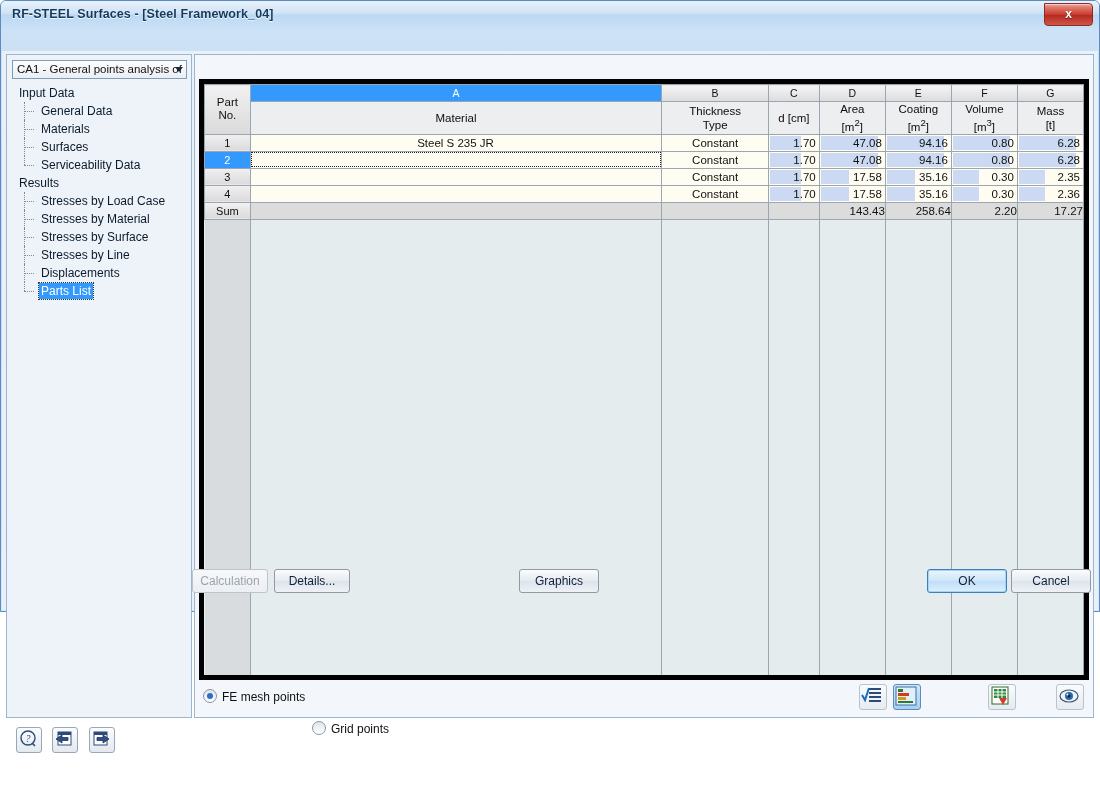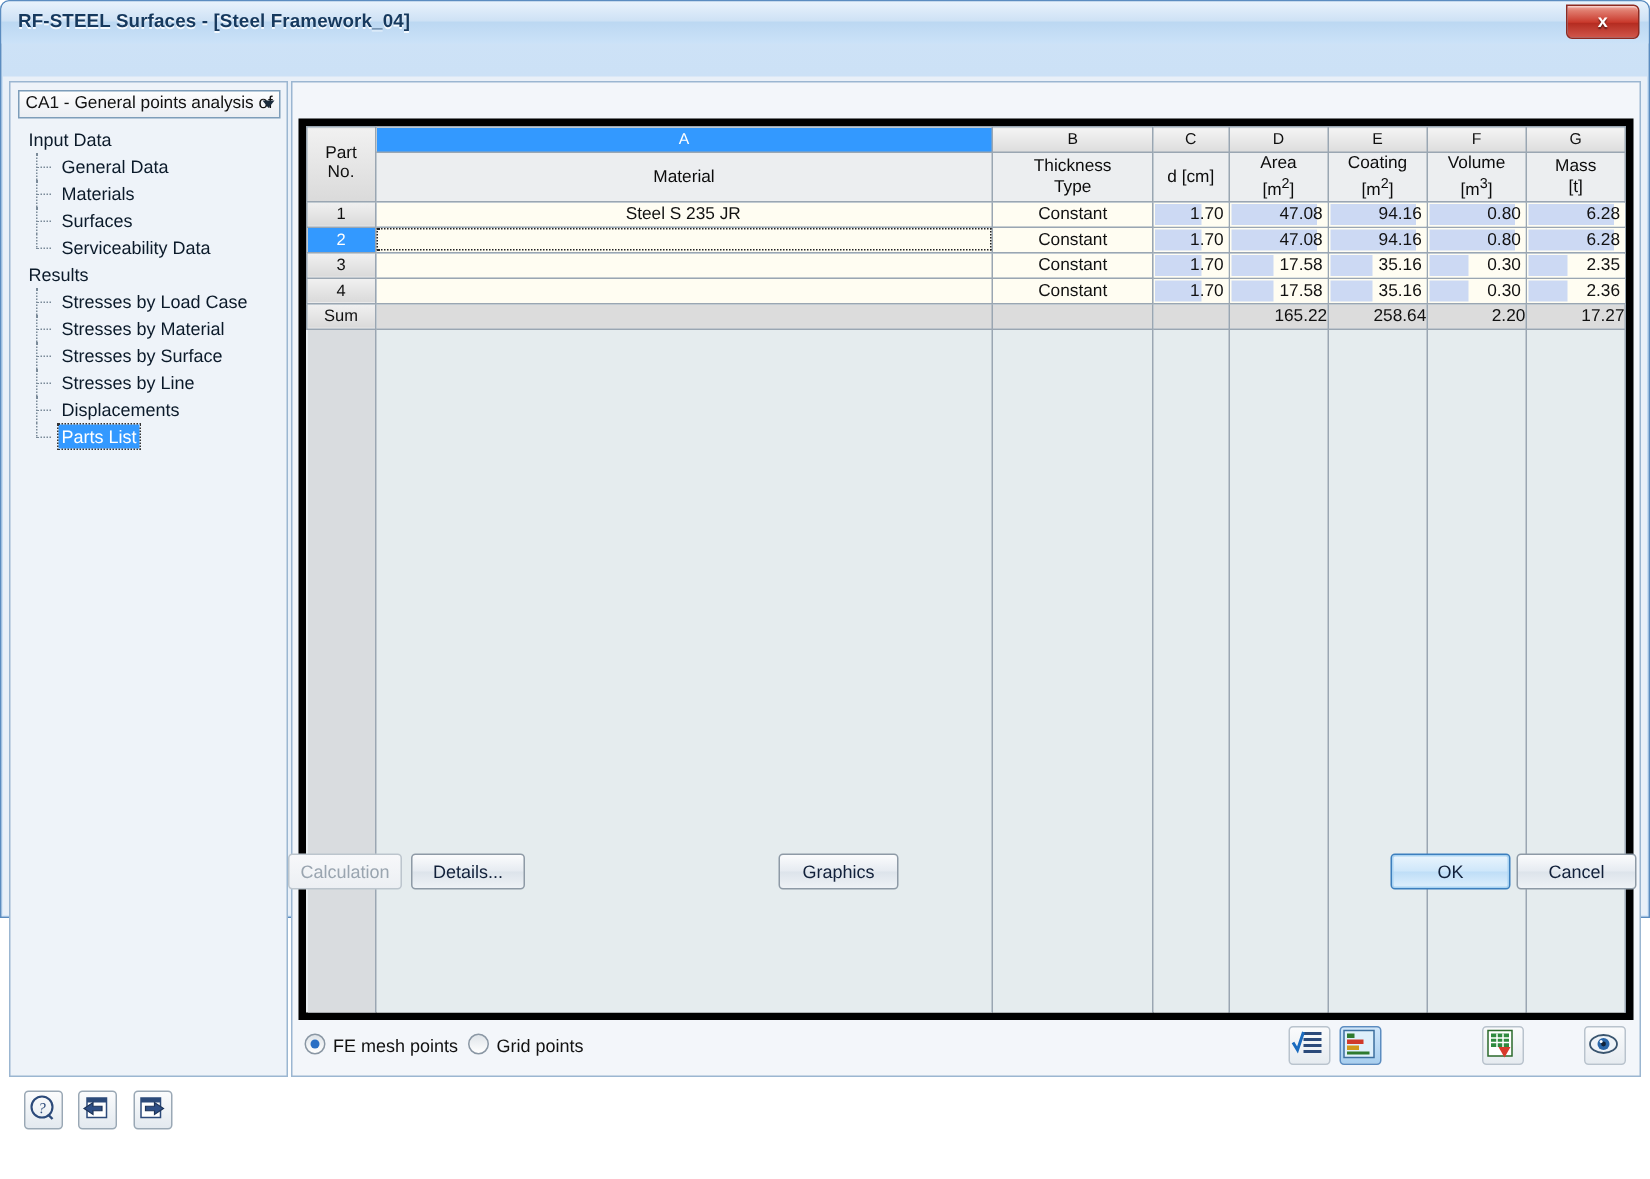--- a/index.html
+++ b/index.html
@@ -422,21 +422,21 @@
             <td class="data num"><span class="bar" style="width:44%"></span><span class="v">35.16</span></td>
             <td class="data num"><span class="bar" style="width:40%"></span><span class="v">0.30</span></td>
             <td class="data num"><span class="bar" style="width:40%"></span><span class="v">2.36</span></td>
           </tr>
 
           <tr>
             <td class="rowhdr">Sum</td>
             <td class="sum blank"></td>
             <td class="sum blank"></td>
             <td class="sum blank"></td>
-            <td class="sum">165.22</td>
+            <td class="sum">143.43</td>
             <td class="sum">258.64</td>
             <td class="sum">2.20</td>
             <td class="sum">17.27</td>
           </tr>
 
           <tr class="filler-row" style="height:470px;">
             <td style="background:#d9dcdf;border-left:none;"></td>
             <td></td>
             <td></td>
             <td></td>
@@ -446,21 +446,21 @@
             <td></td>
           </tr>
         </tbody>
           </table>
       </div>
 
       <div class="opts">
         <span class="radio on" style="left:4px;">
           <span class="dot"></span><span>FE mesh points</span>
         </span>
-        <span class="radio" style="left:113px;">
+        <span class="radio" style="left:113px;margin-top:32px;">
           <span class="dot"></span><span>Grid points</span>
         </span>
 
         <span class="tool-btn plain" style="left:660px;">
           <svg width="24" height="22" viewBox="0 0 24 22">
             <rect x="9" y="3" width="12" height="2" fill="#2b4a7a"></rect>
             <rect x="9" y="7" width="12" height="2" fill="#2b4a7a"></rect>
             <rect x="9" y="11" width="12" height="2" fill="#2b4a7a"></rect>
             <rect x="9" y="15" width="12" height="2" fill="#2b4a7a"></rect>
             <polyline points="2,10 5,15 9,3" fill="none" stroke="#1a6bbf" stroke-width="2"></polyline>

